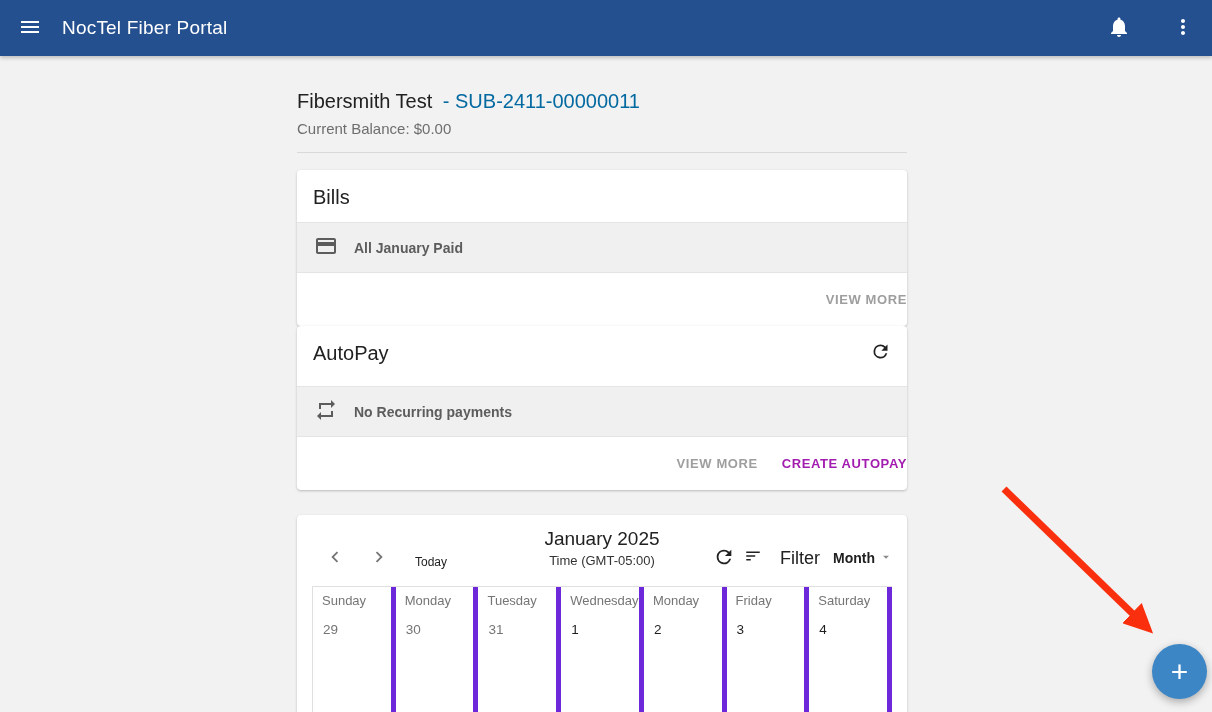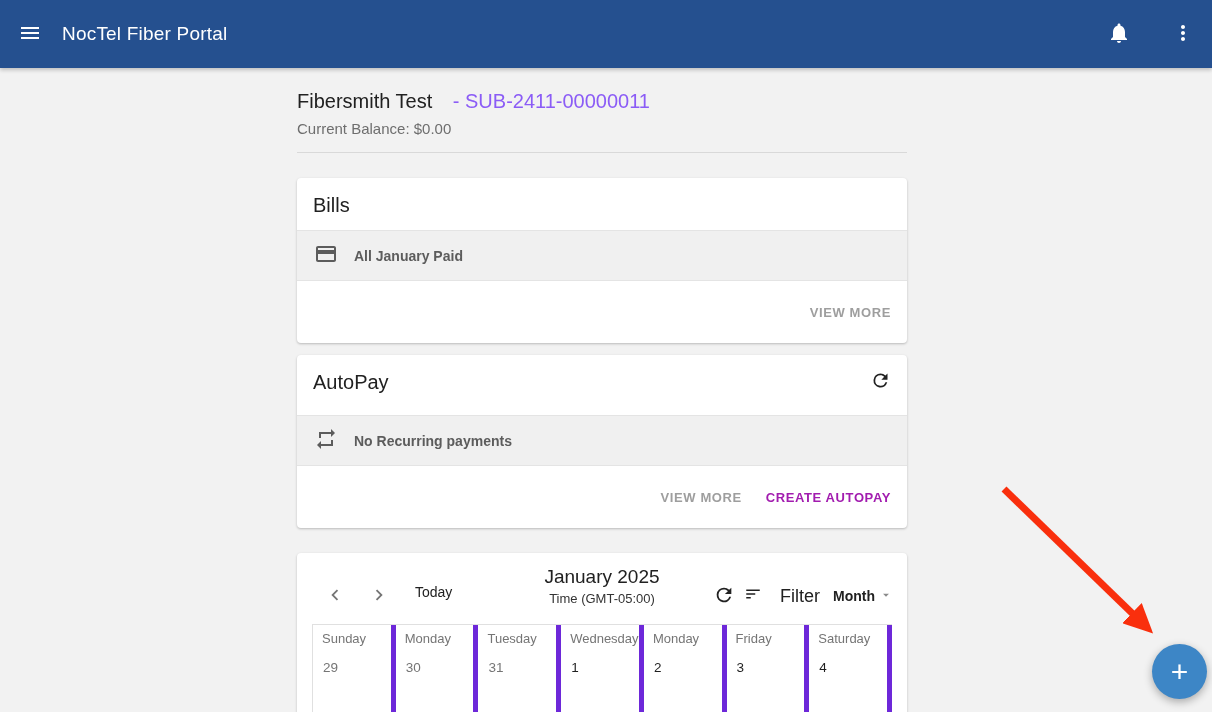--- a/index.html
+++ b/index.html
@@ -5,21 +5,21 @@
   * { margin:0; padding:0; box-sizing:border-box; }
   html,body { width:1212px; height:712px; }
   body {
     position:relative; overflow:hidden;
     background:#f2f2f2;
     font-family:"Liberation Sans", sans-serif;
     color:#212121;
   }
   
   .appbar {
-    position:absolute; top:0; left:0; width:1212px; height:68px;
+    position:absolute; top:0; left:0; width:1212px; height:56px;
     background:#25508F; display:flex; align-items:center;
     box-shadow:0 2px 4px rgba(0,0,0,.22); z-index:30;
   }
   .appbar .icon-btn {
     width:40px; height:40px; border:none; background:transparent;
     display:flex; align-items:center; justify-content:center; cursor:pointer;
   }
   .appbar-title {
     color:#ffffff; font-size:19px; font-weight:500; margin-left:12px;
     letter-spacing:.2px;
@@ -27,69 +27,69 @@
   .appbar-menu { margin-left:10px; }
   .appbar-spacer { flex:1; }
   .appbar-bell { margin-right:24px; }
   .appbar-kebab { margin-right:9px; }
 
   
   .content { position:absolute; top:56px; left:297px; width:610px; }
 
   .acct-head { padding-top:33px; }
   .acct-line1 { font-size:20px; line-height:25px; color:#212121; }
-  .acct-sub { color:#8b5cf6; margin-left:15px; }
+  .acct-sub { color:#0369a1; margin-left:5px; }
   .acct-balance { margin-top:5px; font-size:15px; line-height:19px; color:#6e6e6e; }
   .head-divider { margin-top:14px; border-bottom:1px solid #d9d9d9; }
 
   
   .card {
     background:#ffffff; border-radius:4px;
     box-shadow:0 1px 3px rgba(0,0,0,.14), 0 1px 2px rgba(0,0,0,.10);
   }
-  .card-bills { margin-top:25px; }
-  .card-autopay { margin-top:12px; }
+  .card-bills { margin-top:17px; }
+  .card-autopay { }
   .card-calendar { margin-top:25px; height:260px; }
 
   .card-header {
     display:flex; align-items:flex-start; justify-content:space-between;
     padding:15px 16px 12px 16px;
   }
   .card-autopay .card-header { padding-bottom:20px; }
   .card-title { font-size:20px; line-height:25px; color:#212121; font-weight:400; }
 
   .status-row {
     height:51px; background:#f0f0f0;
     border-top:1px solid #e4e4e4; border-bottom:1px solid #e4e4e4;
     display:flex; align-items:center; padding-left:17px;
   }
   .status-text { margin-left:16px; font-size:14px; font-weight:bold; color:#5c5c5c; }
 
   .card-actions {
-    height:62px; display:flex; align-items:center; justify-content:flex-end;
-    padding-right:16px; gap:24px;
+    height:53px; display:flex; align-items:center; justify-content:flex-end;
+    gap:24px;
   }
   .text-btn {
     border:none; background:transparent; cursor:pointer;
     font-family:inherit; font-size:13px; font-weight:bold; letter-spacing:.6px;
   }
   .btn-muted { color:#9e9e9e; }
   .btn-accent { color:#a21caf; }
   .flat-icon-btn { border:none; background:transparent; cursor:pointer; padding:0;
     display:flex; align-items:center; justify-content:center; }
 
   
   .cal-header { position:relative; height:71px; }
   .cal-chevron { position:absolute; top:31px; width:24px; height:24px; }
   .cal-chevron.prev { left:26px; }
   .cal-chevron.next { left:70px; }
   .cal-today {
-    position:absolute; left:104px; top:22px; height:34px; padding:0 14px;
+    position:absolute; left:104px; top:30px; height:34px; padding:0 14px;
     border:none; background:transparent; cursor:pointer;
-    font-family:inherit; font-size:14px; color:#212121;
+    font-family:inherit; font-size:12px; color:#212121;
   }
   .cal-titleblock { position:absolute; left:0; right:0; top:13px; text-align:center; pointer-events:none; }
   .cal-month-title { font-size:19px; line-height:22px; color:#212121; }
   .cal-tz { font-size:13px; line-height:17px; margin-top:2px; color:#333333; }
   .cal-refresh { position:absolute; left:415px; top:31px; width:24px; height:24px; }
   .cal-filter {
     position:absolute; right:87px; top:29px; height:28px;
     display:flex; align-items:center; border:none; background:transparent; cursor:pointer;
     font-family:inherit; font-size:18px; color:#212121; gap:18px;
   }

